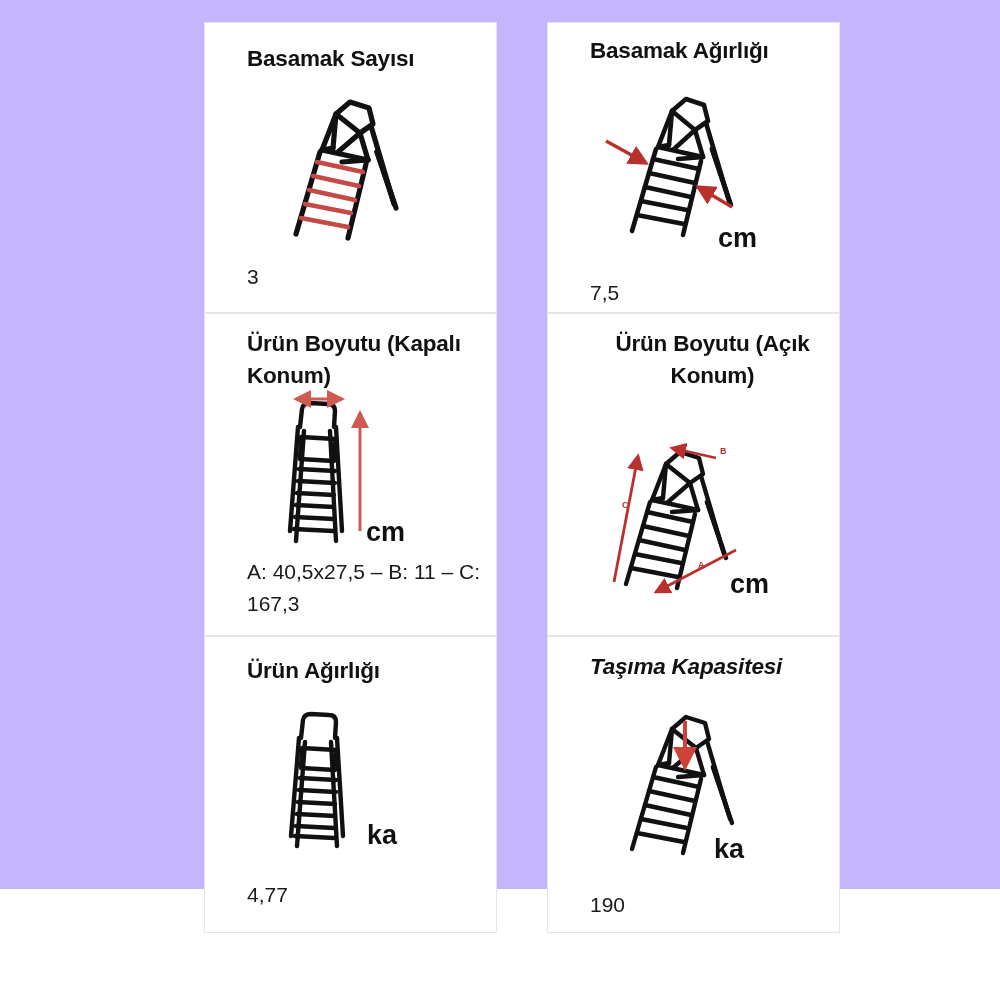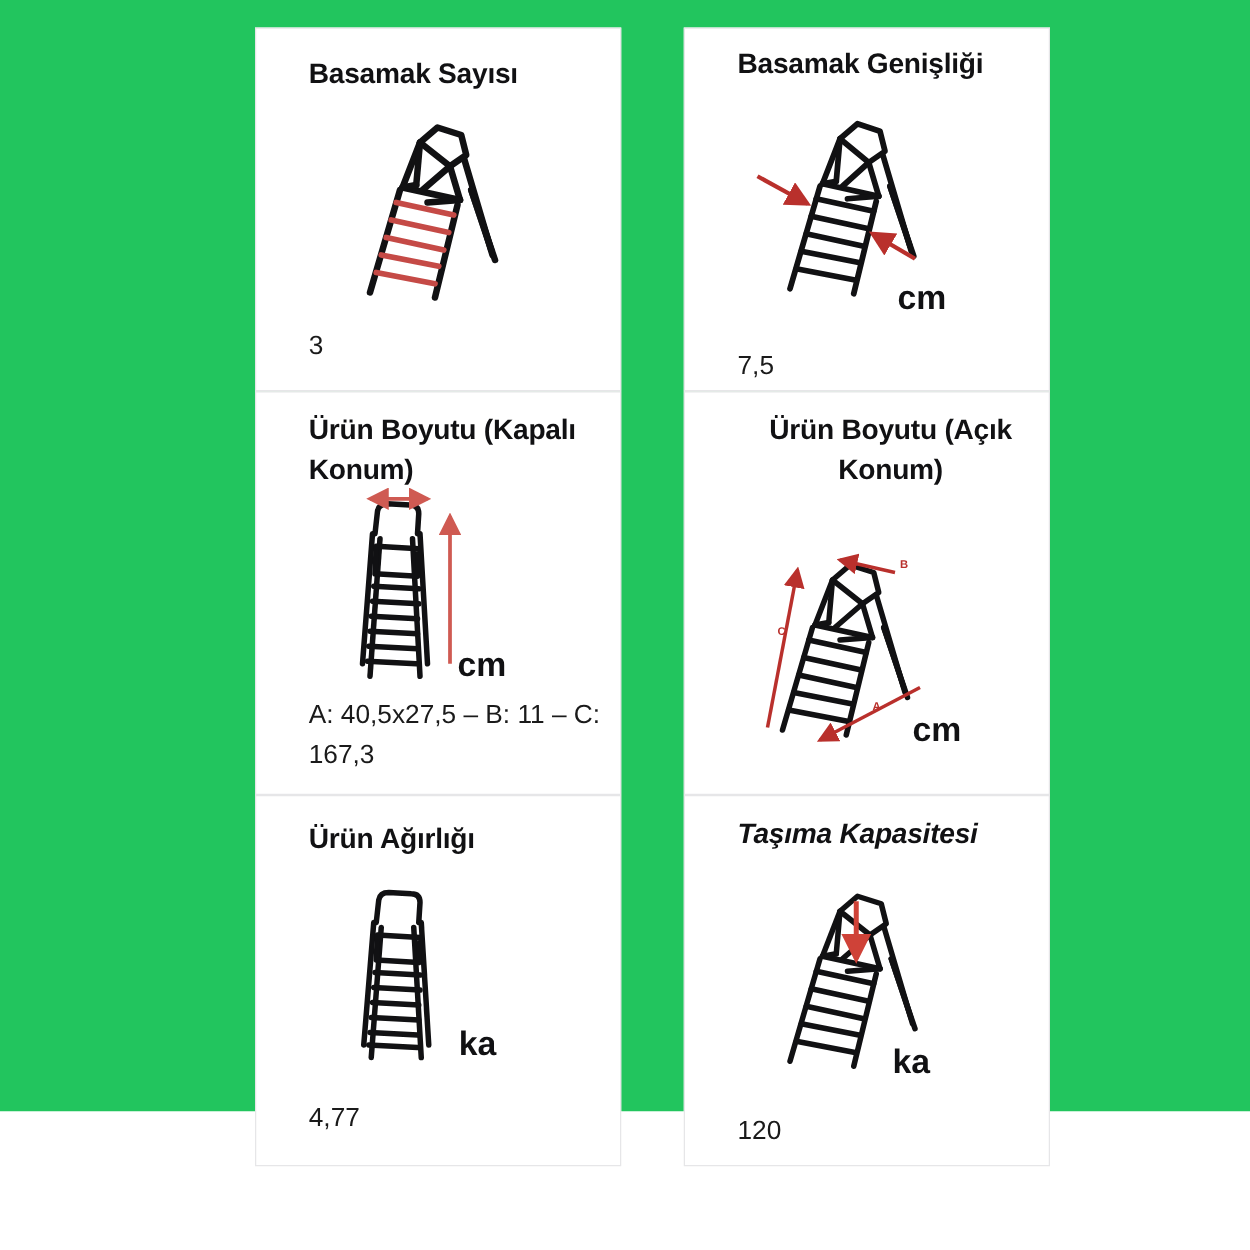--- a/index.html
+++ b/index.html
@@ -12,21 +12,21 @@
     height: 1000px;
     font-family: "Liberation Sans", sans-serif;
     color: #1a1a1a;
     overflow: hidden;
   }
 
   .spec-sheet {
     position: relative;
     width: 1000px;
     height: 889px;
-    background: #22c55e;
+    background: #c4b5fd;
   }
 
   
   .spec-grid {
     position: absolute;
     left: 204px;
     top: 22px;
     width: 636px;
     display: grid;
     grid-template-columns: 293px 50px 293px;
@@ -150,21 +150,21 @@
             </g>
           </svg>
         </div>
         <p class="spec-value">3</p>
       </div>
 
       <div class="gap-col"></div>
 
       <div class="spec-cell cell-b">
         <h3 class="spec-title">Basamak
-Genişliği</h3>
+Ağırlığı</h3>
         <div class="spec-figure">
           <svg width="200" height="165" viewBox="0 0 200 165" aria-hidden="true">
             <defs>
               <marker id="ah-r1" markerWidth="6" markerHeight="6" refX="5" refY="3" orient="auto">
                 <path d="M0,0 L6,3 L0,6 Z" fill="#b9302c"></path>
               </marker>
             </defs>
             <g fill="none" stroke="#111113" stroke-width="4.6" stroke-linecap="round" stroke-linejoin="round">
               <path d="M78 22 L92 10 L110 16 L114 32 L101 41 Z"></path>
               <path d="M78 22 L64 58"></path>
@@ -348,18 +348,18 @@
               <path d="M49 102 L95 112"></path>
               <path d="M45 116 L91 125"></path>
               <path d="M41 130 L88 139"></path>
             </g>
             <g stroke="#cf4238" stroke-width="4" fill="none" marker-end="url(#ah-r4)">
               <path d="M89 18 L89 64"></path>
             </g>
             <text class="unit-label" x="118" y="155">ka</text>
           </svg>
         </div>
-        <p class="spec-value">120</p>
+        <p class="spec-value">190</p>
       </div>
     </div>
 
   </div>
 </div>
 
 </body></html>

